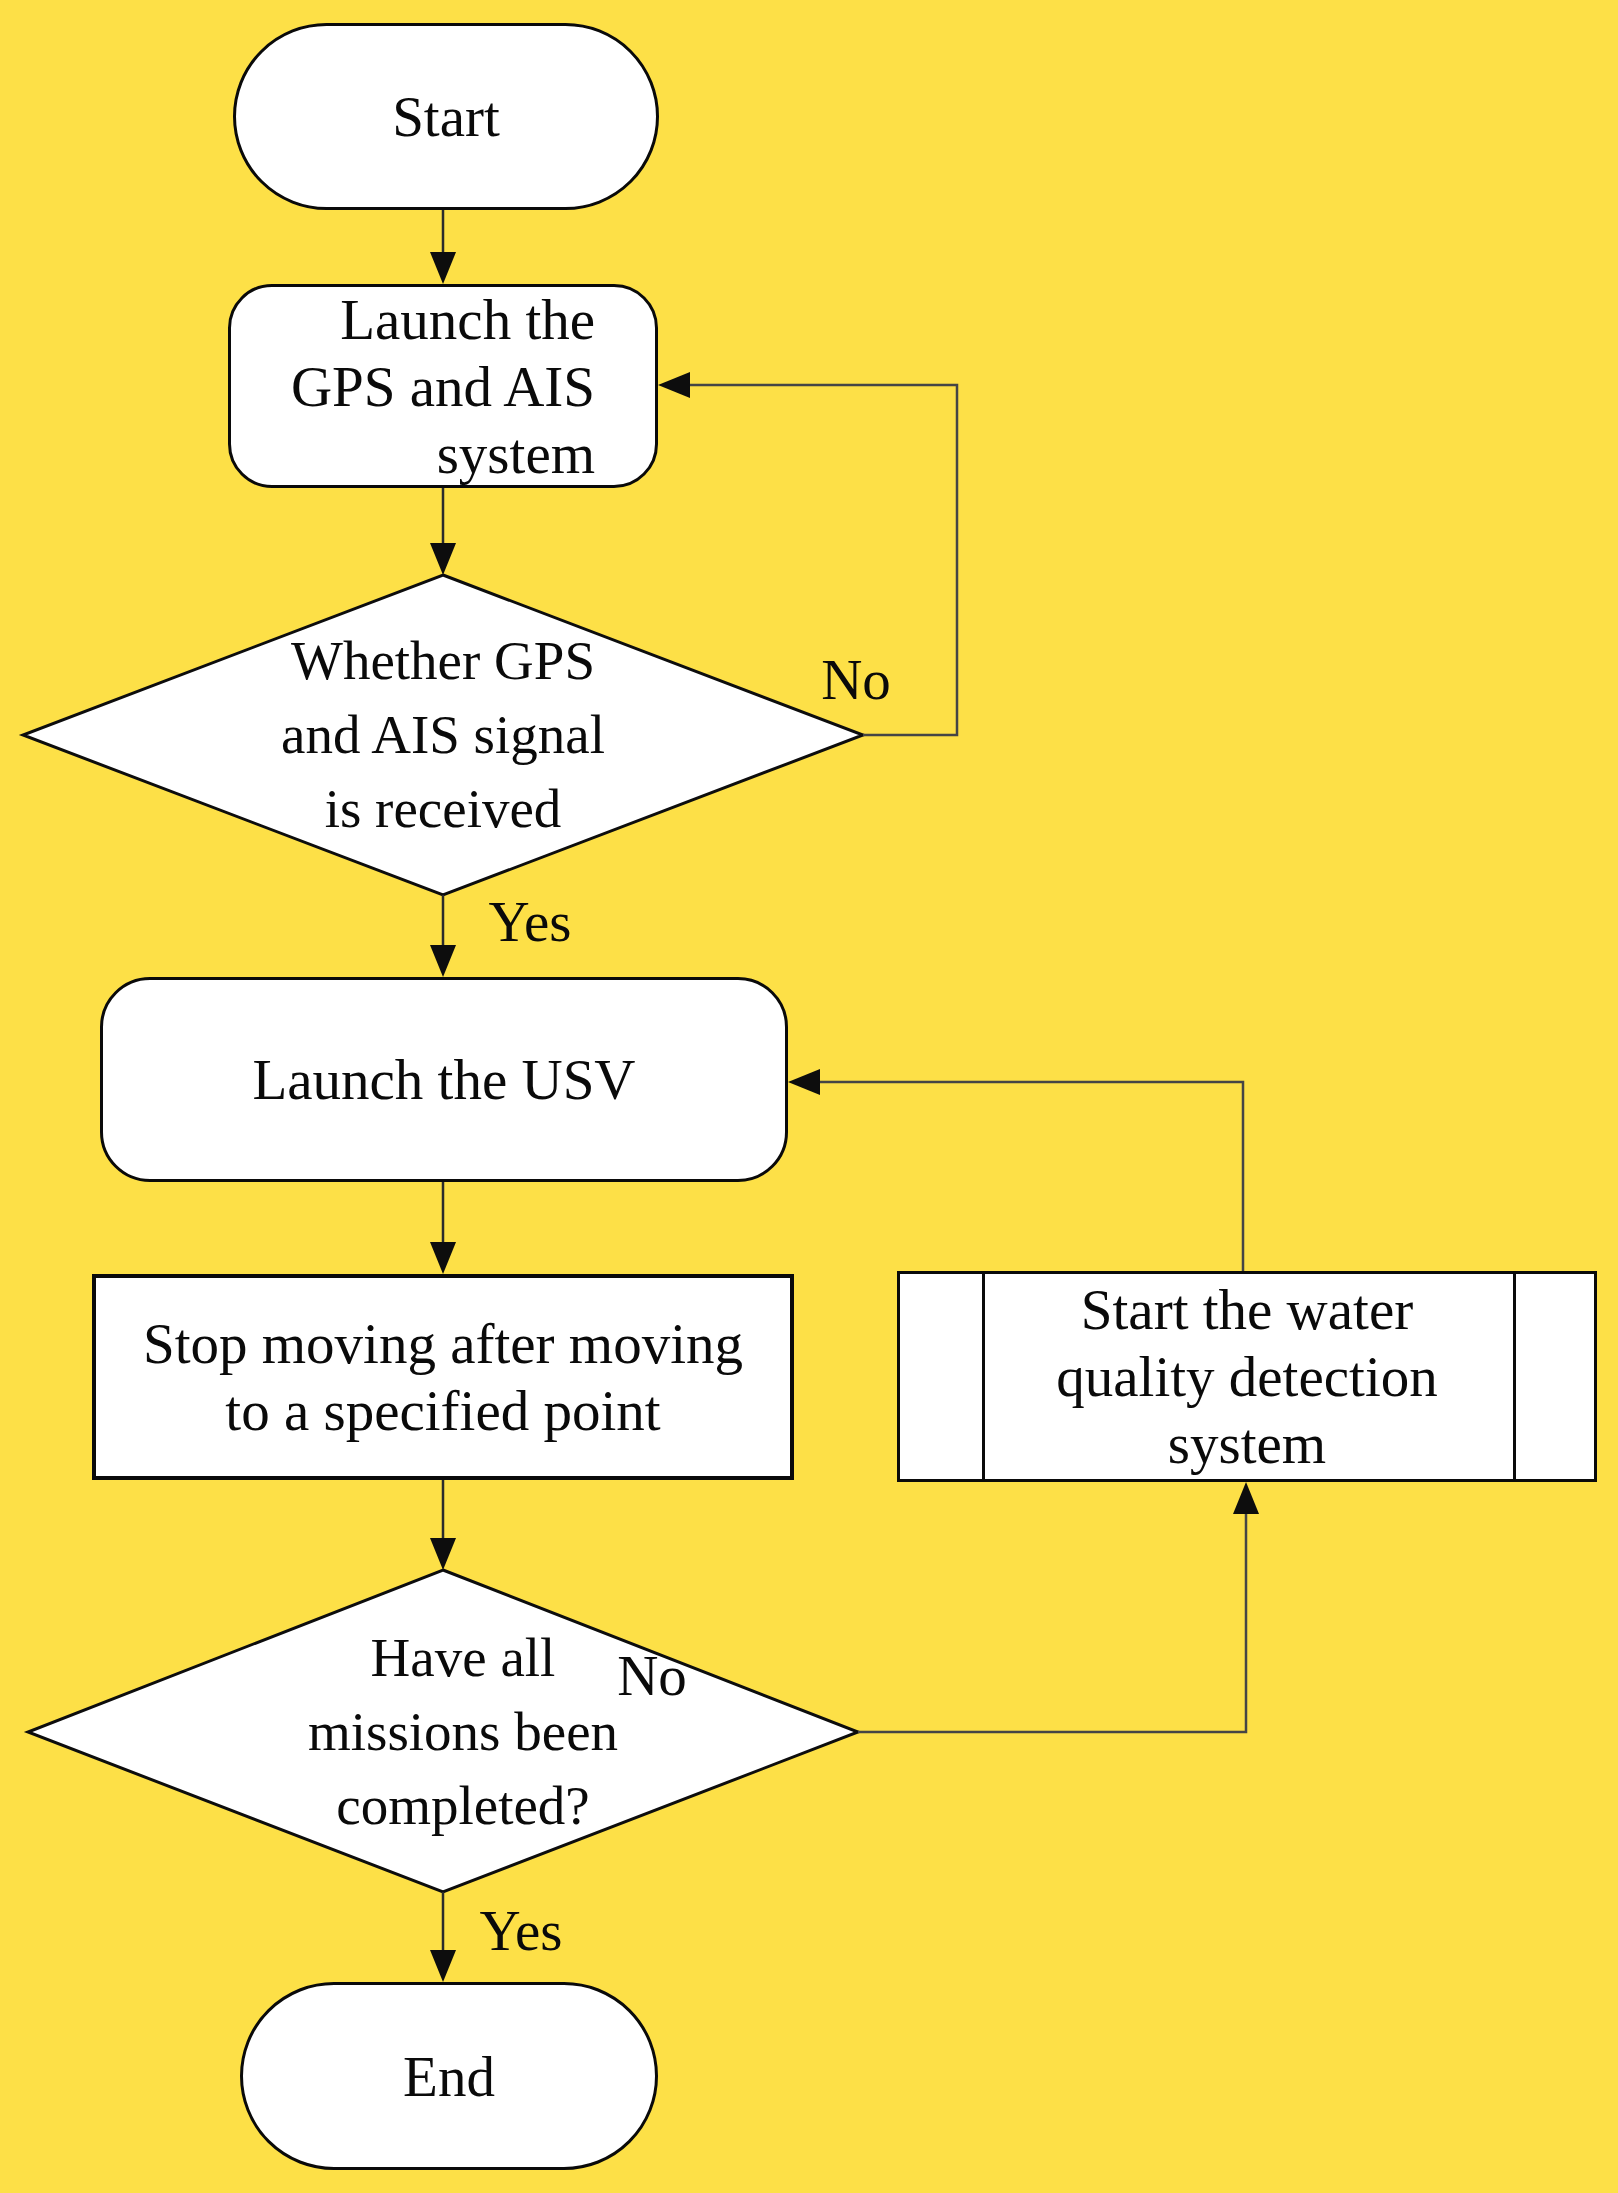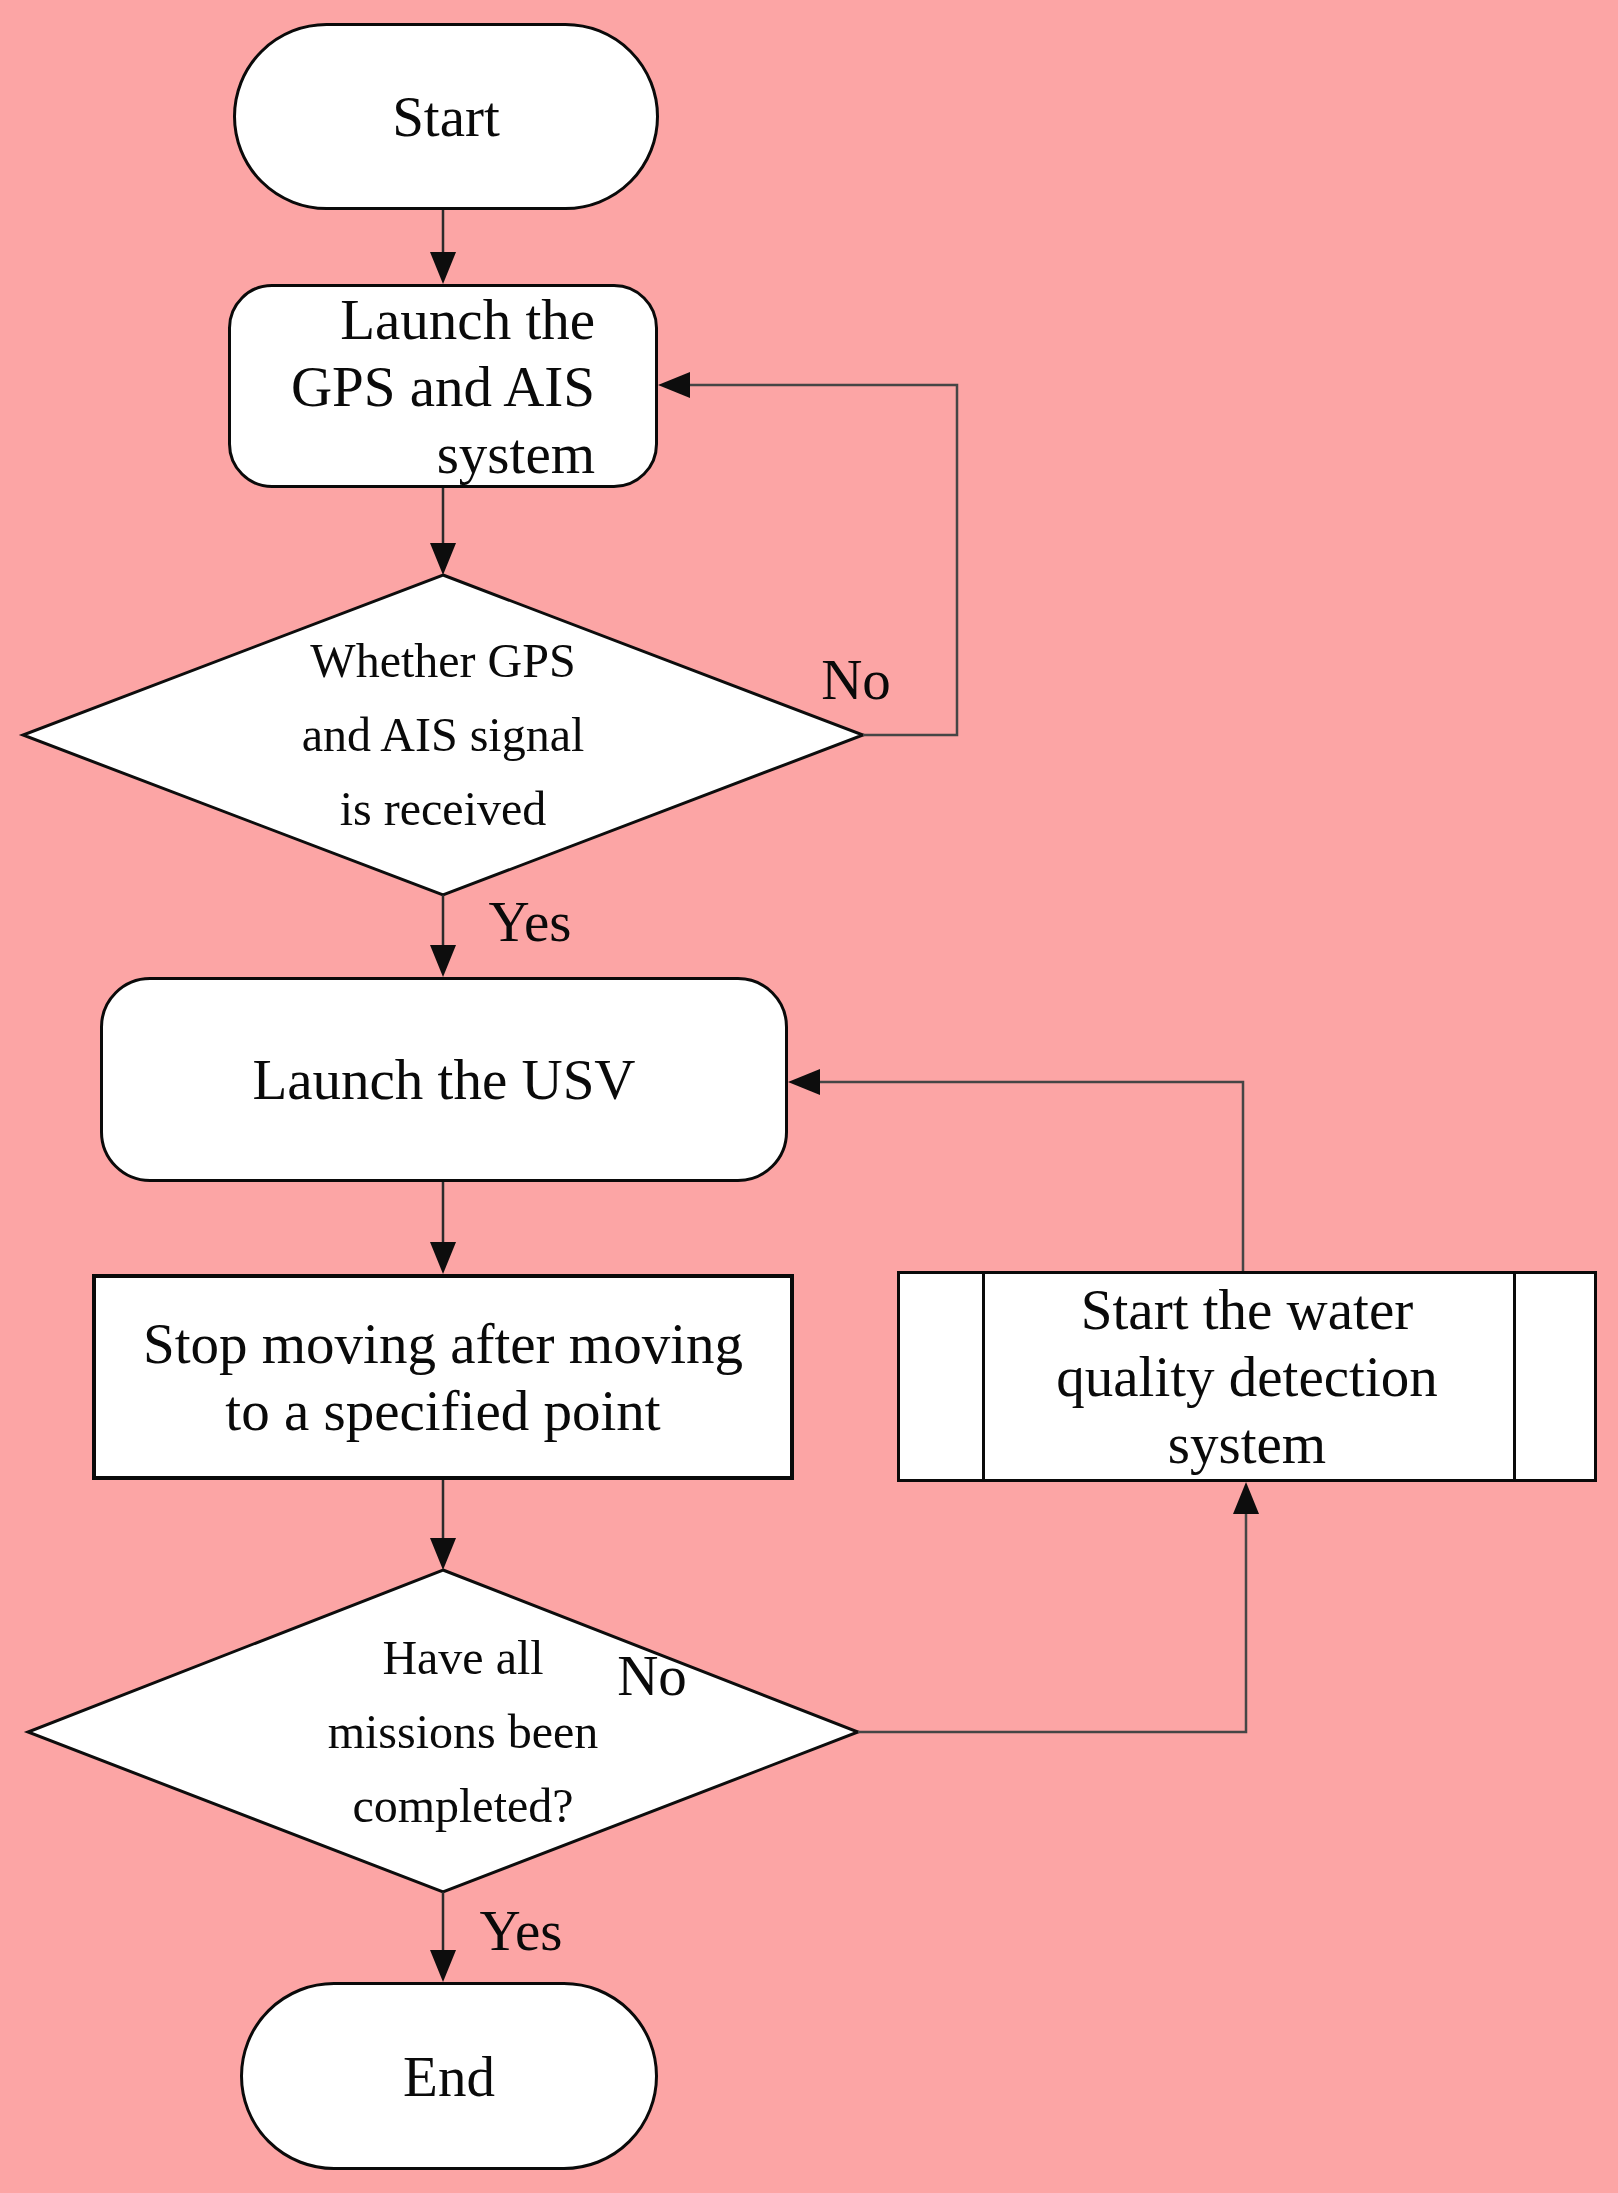--- a/index.html
+++ b/index.html
@@ -1,19 +1,19 @@
 <!DOCTYPE html>
 <html><head>
 <meta charset="utf-8">
 <style>
   html,body{margin:0;padding:0;background:#ffffff;}
   .canvas{
     position:relative;
     width:1618px;height:2193px;
-    background:#fca5a5;
+    background:#fde047;
     font-family:"Liberation Serif","DejaVu Serif",serif;
     color:#0a0a0a;
     overflow:hidden;
   }
   svg.overlay{position:absolute;left:0;top:0;width:1618px;height:2193px;}
   .node{
     position:absolute;box-sizing:border-box;
     border:3px solid #0a0a0a;background:#ffffff;
     display:flex;align-items:center;justify-content:center;
     text-align:center;
@@ -21,21 +21,21 @@
   }
   .terminator{border-radius:96px;}
   .rounded{border-radius:44px;text-align:right;}
   .process{border-width:4px;}
   .predef{border-width:3px;}
   .predef .bar{
     position:absolute;top:0;bottom:0;width:3px;background:#0a0a0a;
   }
   .floating-label{
     position:absolute;transform:translate(-50%,-50%);
-    font-size:48px;line-height:74px;white-space:pre-line;text-align:center;
+    font-size:55px;line-height:74px;white-space:pre-line;text-align:center;
   }
   .edge-label{
     position:absolute;transform:translate(-50%,-50%);
     font-size:57px;line-height:60px;white-space:nowrap;
   }
 </style>
 </head>
 <body>
 
 <div class="canvas">

